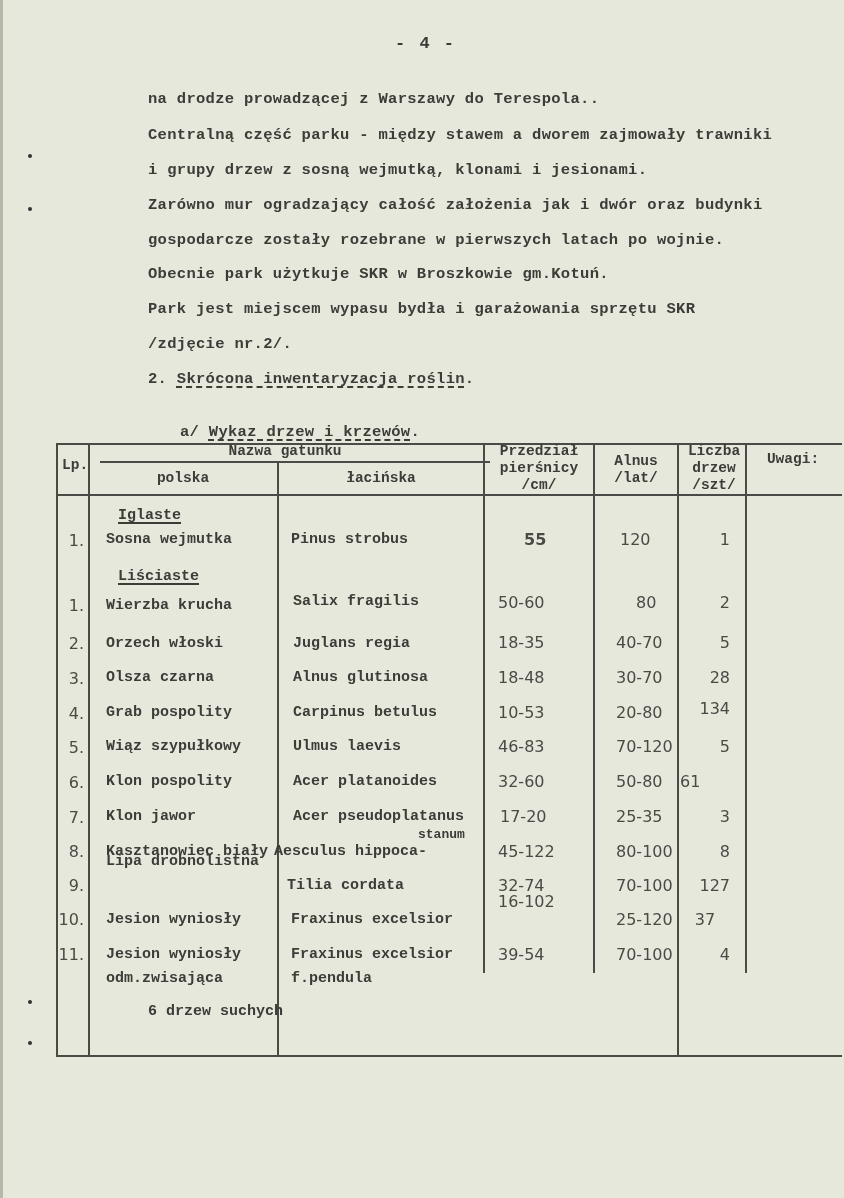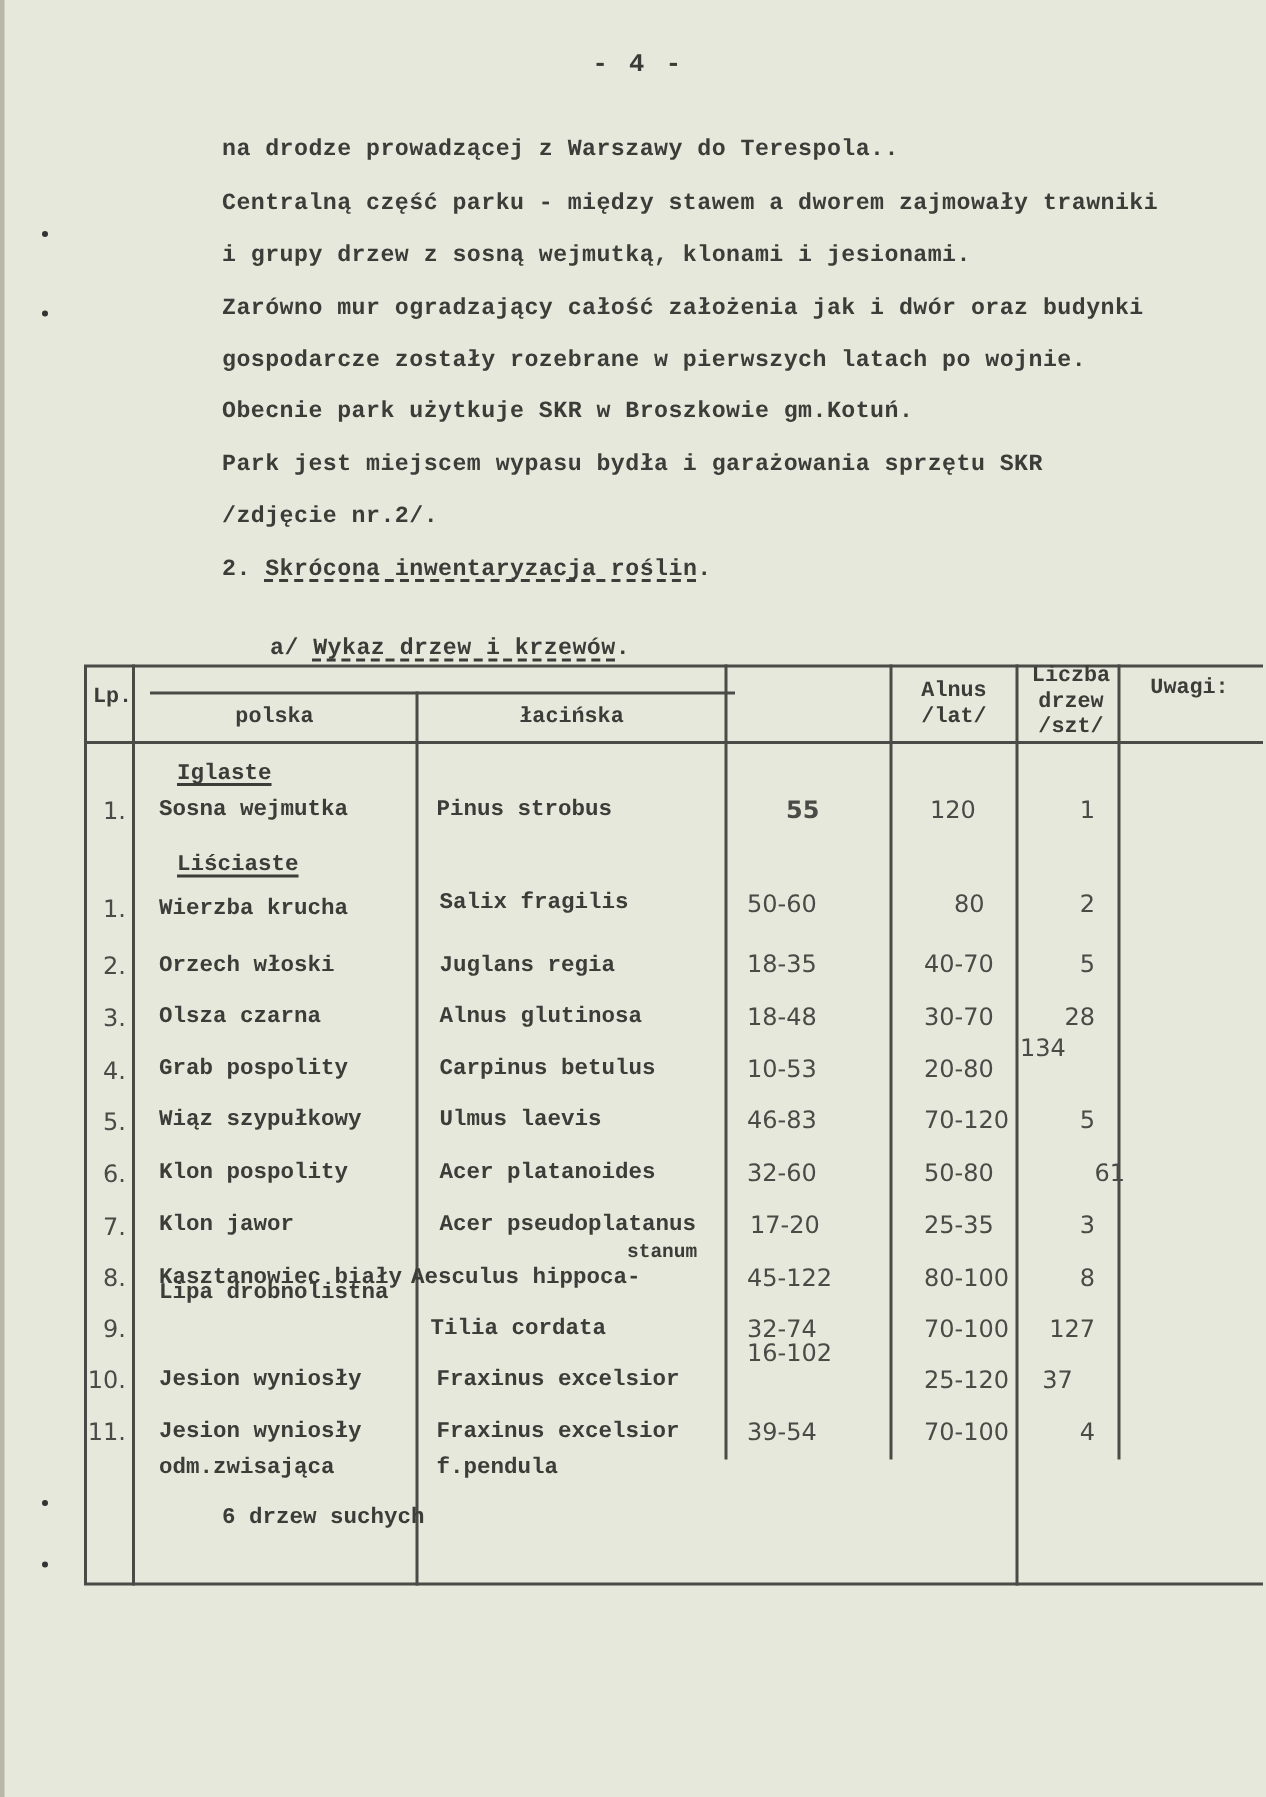--- a/index.html
+++ b/index.html
@@ -63,22 +63,28 @@
 
   <div class="vl" style="left:16px; top:0; height:614px"></div>
   <div class="vl" style="left:48px; top:0; height:614px"></div>
   <div class="vl" style="left:237px; top:18px; height:596px"></div>
   <div class="vl" style="left:443px; top:0; height:530px"></div>
   <div class="vl" style="left:553px; top:0; height:530px"></div>
   <div class="vl" style="left:637px; top:0; height:614px"></div>
   <div class="vl" style="left:705px; top:0; height:530px"></div>
 
   <div class="cell hdr" style="left:22px; top:14px; width:24px">Lp.</div>
+  <div class="cell hdr" style="left:50px; top:0px; width:390px">Nazwa gatunku</div>
   <div class="cell hdr" style="left:50px; top:27px; width:186px">polska</div>
   <div class="cell hdr" style="left:240px; top:27px; width:202px">łacińska</div>
+  <div class="cell hdr" style="left:446px; top:0px; width:106px">
+    <div>Przedział</div>
+    <div>pierśnicy</div>
+    <div>/cm/</div>
+  </div>
   <div class="cell hdr" style="left:556px; top:10px; width:80px">
     <div>Alnus</div>
     <div>/lat/</div>
   </div>
   <div class="cell hdr" style="left:640px; top:0px; width:68px">
     <div>Liczba</div>
     <div>drzew</div>
     <div>/szt/</div>
   </div>
   <div class="cell hdr" style="left:708px; top:8px; width:90px">Uwagi:</div>
@@ -120,39 +126,39 @@
     <div class="cell num" style="left:576px; top:225px">30-70</div>
     <div class="cell num" style="left:640px; top:225px; width:50px; text-align:right">28</div>
   </div>
 
   <div>
     <div class="cell num" style="left:16px; top:261px; width:28px; text-align:right">4.</div>
     <div class="cell" style="left:66px; top:261px">Grab pospolity</div>
     <div class="cell" style="left:253px; top:261px">Carpinus betulus</div>
     <div class="cell num" style="left:458px; top:260px">10-53</div>
     <div class="cell num" style="left:576px; top:260px">20-80</div>
-    <div class="cell num" style="left:640px; top:246px; width:50px; text-align:left">134</div>
+    <div class="cell num" style="left:640px; top:256px; width:50px; text-align:right">134</div>
   </div>
 
   <div>
     <div class="cell num" style="left:16px; top:295px; width:28px; text-align:right">5.</div>
     <div class="cell" style="left:66px; top:295px">Wiąz szypułkowy</div>
     <div class="cell" style="left:253px; top:295px">Ulmus laevis</div>
     <div class="cell num" style="left:458px; top:294px">46-83</div>
     <div class="cell num" style="left:576px; top:294px">70-120</div>
     <div class="cell num" style="left:640px; top:294px; width:50px; text-align:right">5</div>
   </div>
 
   <div>
     <div class="cell num" style="left:16px; top:330px; width:28px; text-align:right">6.</div>
     <div class="cell" style="left:66px; top:330px">Klon pospolity</div>
     <div class="cell" style="left:253px; top:330px">Acer platanoides</div>
     <div class="cell num" style="left:458px; top:329px">32-60</div>
     <div class="cell num" style="left:576px; top:329px">50-80</div>
-    <div class="cell num" style="left:660px; top:329px; width:50px; text-align:right">61</div>
+    <div class="cell num" style="left:640px; top:329px; width:50px; text-align:left">61</div>
   </div>
 
   <div>
     <div class="cell num" style="left:16px; top:365px; width:28px; text-align:right">7.</div>
     <div class="cell" style="left:66px; top:365px">Klon jawor</div>
     <div class="cell" style="left:253px; top:365px">Acer pseudoplatanus</div>
     <div class="cell num" style="left:460px; top:364px">17-20</div>
     <div class="cell num" style="left:576px; top:364px">25-35</div>
     <div class="cell num" style="left:640px; top:364px; width:50px; text-align:right">3</div>
   </div>

